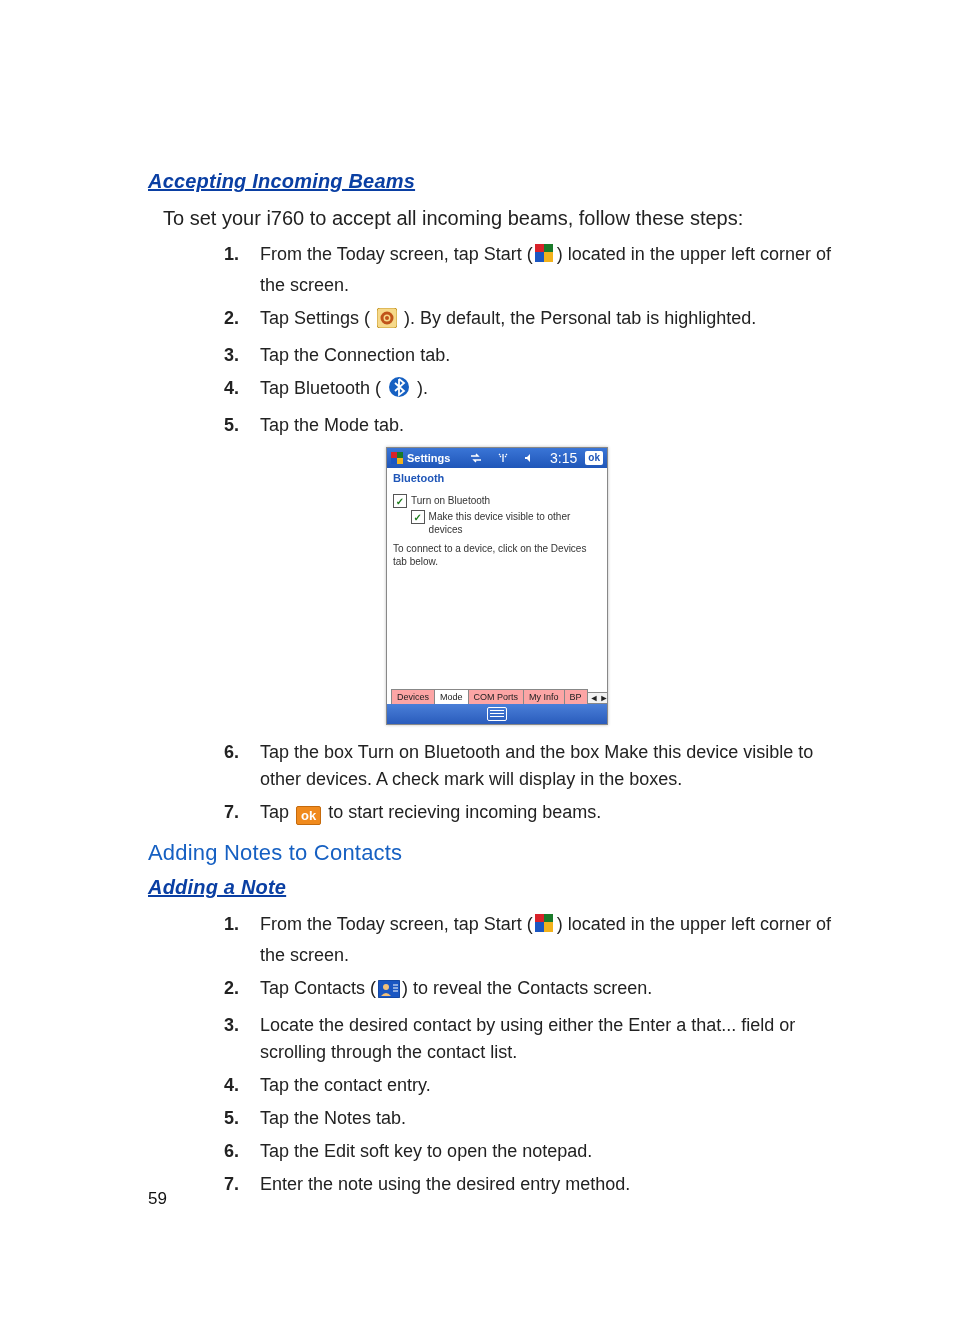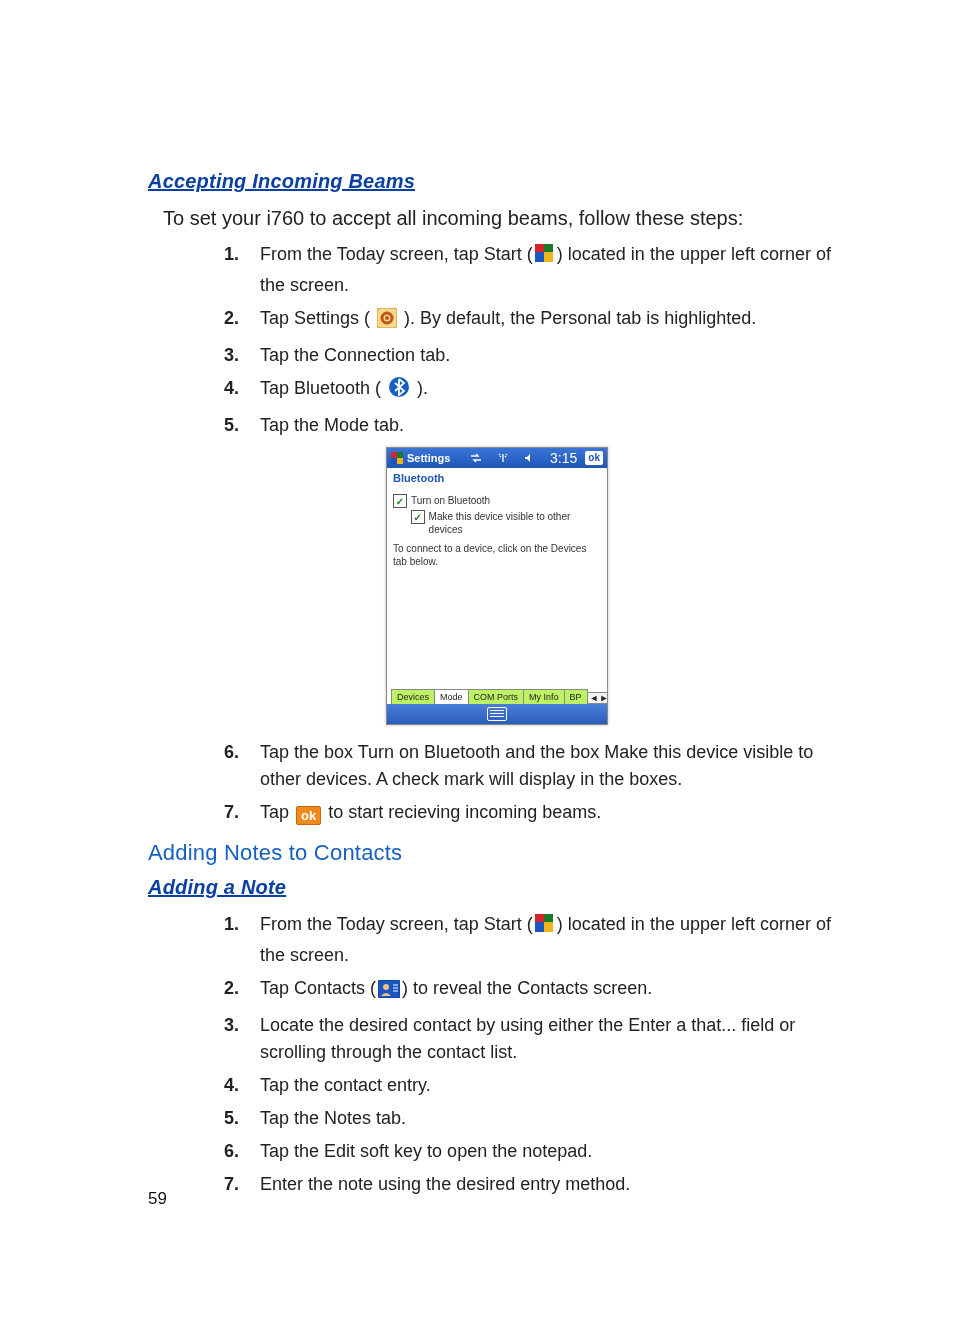--- a/index.html
+++ b/index.html
@@ -125,21 +125,21 @@
     width: 12px; height:12px; border:1px solid #555; background:#fff; display:flex; align-items:center; justify-content:center;
     font-size:10px; color:#1a7a1a; font-weight:900;
   }
   .chkline.indent { margin-left: 18px; }
   .hint { margin-top: 6px; }
   .tabs {
     position:absolute; bottom:20px; left:0; right:0;
     display:flex; font-size:9px; align-items:flex-end; padding: 0 4px;
   }
   .tab {
-    border:1px solid #888; border-bottom:none; background:#bef264;
+    border:1px solid #888; border-bottom:none; background:#fca5a5;
     padding: 2px 5px; margin-right:-1px; white-space:nowrap;
   }
   .tab.active { background:#fff; position:relative; z-index:2;}
   .tabs .arrowbox { border:1px solid #888; padding:0 2px; font-size:9px; background:#f2f2f2; display:flex; gap:1px;}
   .bottombar{
     position:absolute; bottom:0; left:0; right:0; height:20px;
     background: linear-gradient(#4a7fd8,#2a5cbc);
     display:flex; justify-content:center; align-items:center;
   }
   .kbicon{ width:18px; height:12px; border:1px solid #fff; border-radius:2px; position:relative;}

